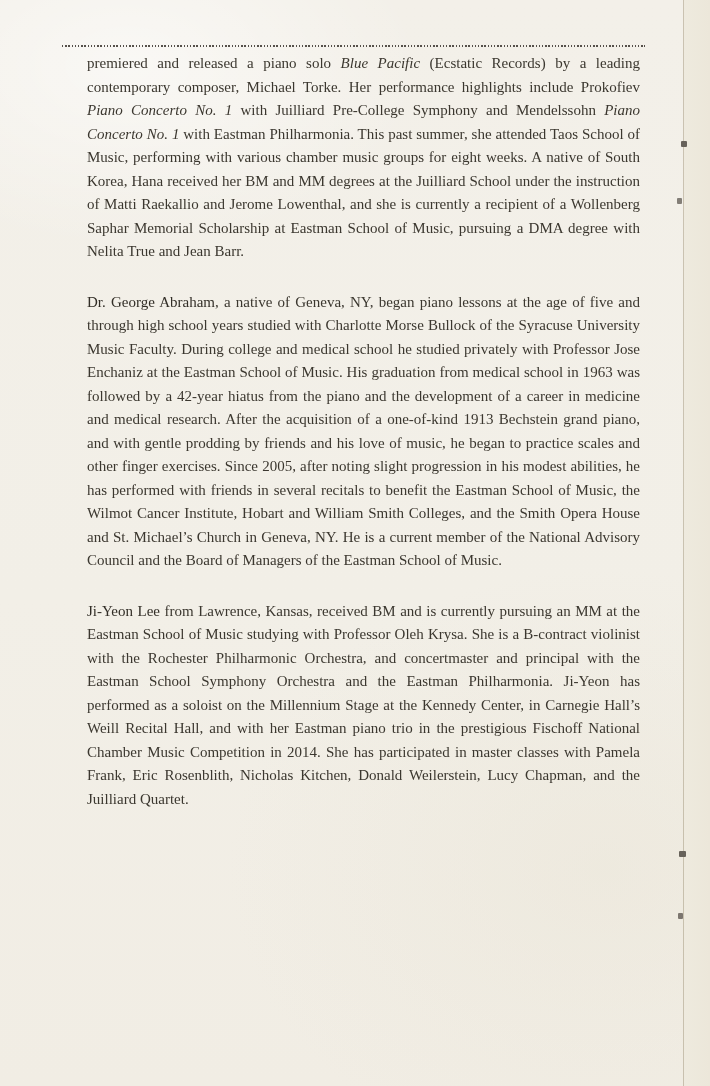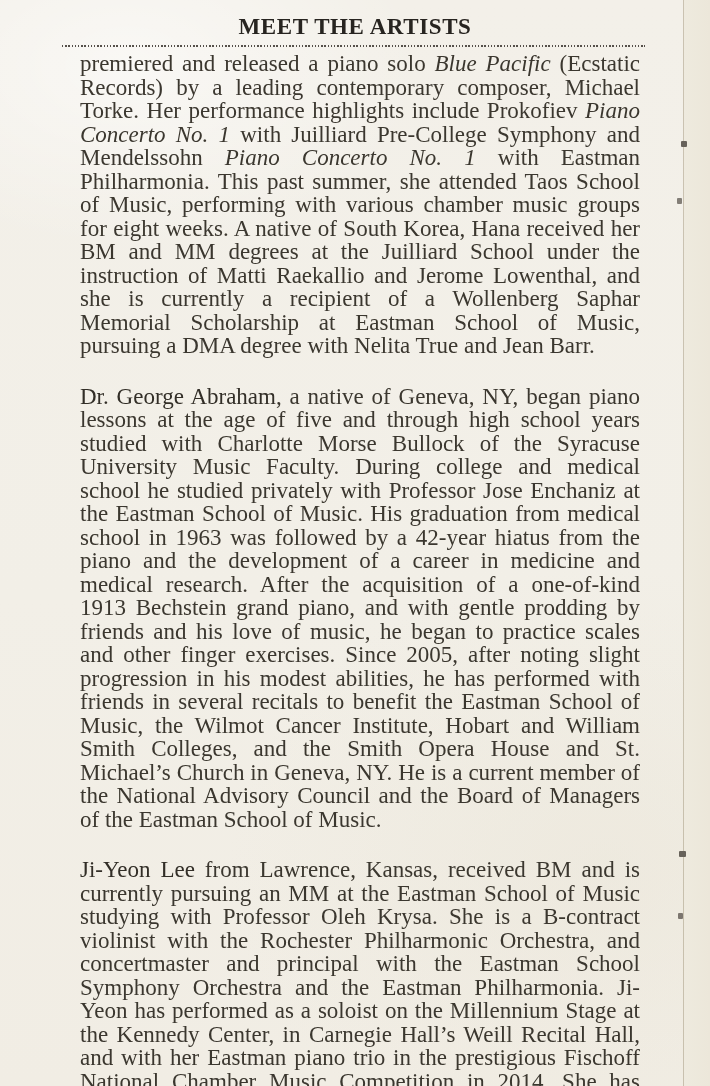--- a/index.html
+++ b/index.html
@@ -53,35 +53,34 @@
     position: absolute; top: 45px; left: 62px;
     width: 583px; height: 2px;
     background-image: repeating-linear-gradient(90deg,
       #55504a 0px, #55504a 1.4px, rgba(0,0,0,0) 1.4px, rgba(0,0,0,0) 3.2px);
   }
   .bios {
     position: absolute; top: 52px; left: 72px;
     width: 568px;
   }
   p.bio {
-    margin: 0 0 27px 8px;
-    font-size: 23px;
+    margin: 0 0 27px 15px;
+    font-size: 15px;
     line-height: 23.5px;
     text-align: justify;
     color: #3b372f;
   }
   p.bio .bold   { font-weight: normal; color: #322e27; }
   p.bio .italic { font-style: italic; }
 </style>
 </head>
 <body>
 
 <div class="page">
 
-  <h1 class="title">MEET THE ARTISTS</h1>
 
   <div class="dotted-rule"></div>
 
   <main class="bios">
     <p class="bio"><span>premiered and released a piano solo </span><span class="italic">Blue Pacific</span><span> (Ecstatic Records) by a leading contemporary composer, Michael Torke. Her performance highlights include Prokofiev </span><span class="italic">Piano Concerto No. 1</span><span> with Juilliard Pre-College Symphony and Mendelssohn </span><span class="italic">Piano Concerto No. 1</span><span> with Eastman Philharmonia. This past summer, she attended Taos School of Music, performing with various chamber music groups for eight weeks. A native of South Korea, Hana received her BM and MM degrees at the Juilliard School under the instruction of Matti Raekallio and Jerome Lowenthal, and she is currently a recipient of a Wollenberg Saphar Memorial Scholarship at Eastman School of Music, pursuing a DMA degree with Nelita True and Jean Barr.</span></p>
     <p class="bio"><span class="bold">Dr. George Abraham</span><span>, a native of Geneva, NY, began piano lessons at the age of five and through high school years studied with Charlotte Morse Bullock of the Syracuse University Music Faculty. During college and medical school he studied privately with Professor Jose Enchaniz at the Eastman School of Music. His graduation from medical school in 1963 was followed by a 42-year hiatus from the piano and the development of a career in medicine and medical research. After the acquisition of a one-of-kind 1913 Bechstein grand piano, and with gentle prodding by friends and his love of music, he began to practice scales and other finger exercises. Since 2005, after noting slight progression in his modest abilities, he has performed with friends in several recitals to benefit the Eastman School of Music, the Wilmot Cancer Institute, Hobart and William Smith Colleges, and the Smith Opera House and St. Michael’s Church in Geneva, NY. He is a current member of the National Advisory Council and the Board of Managers of the Eastman School of Music.</span></p>
     <p class="bio"><span class="bold">Ji-Yeon Lee</span><span> from Lawrence, Kansas, received BM and is currently pursuing an MM at the Eastman School of Music studying with Professor Oleh Krysa. She is a B-contract violinist with the Rochester Philharmonic Orchestra, and concertmaster and principal with the Eastman School Symphony Orchestra and the Eastman Philharmonia. Ji-Yeon has performed as a soloist on the Millennium Stage at the Kennedy Center, in Carnegie Hall’s Weill Recital Hall, and with her Eastman piano trio in the prestigious Fischoff National Chamber Music Competition in 2014. She has participated in master classes with Pamela Frank, Eric Rosenblith, Nicholas Kitchen, Donald Weilerstein, Lucy Chapman, and the Juilliard Quartet.</span></p>
   </main>
 
   <div class="edge-strip"></div>

